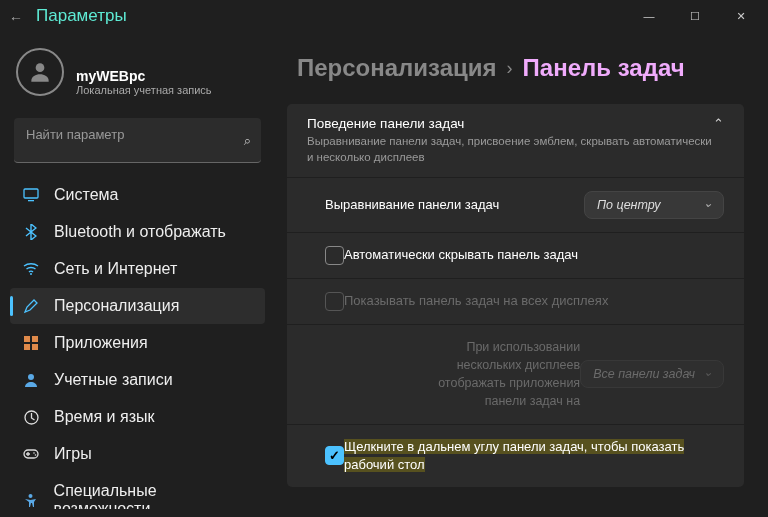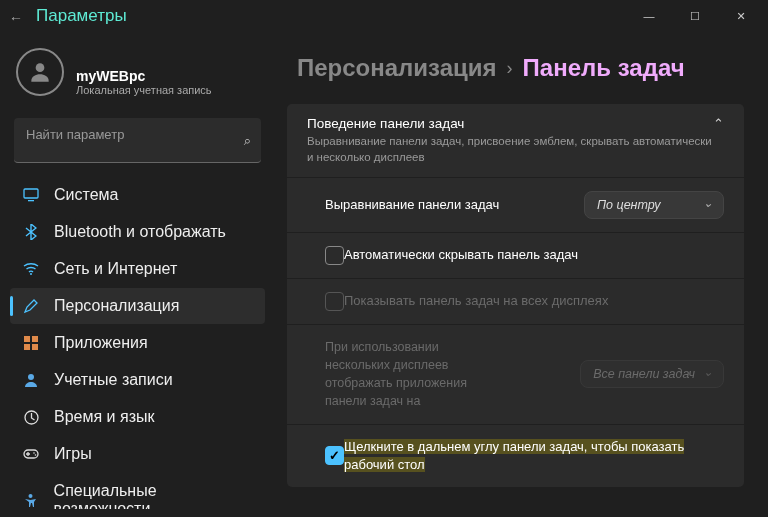--- a/index.html
+++ b/index.html
@@ -41,21 +41,21 @@
 .setting-label { flex: 1; line-height: 1.4; }
 .dropdown { background: #383838; border: 1px solid #444; border-radius: 8px; padding: 6px 28px 6px 12px; font-size: 12.5px; color: #ddd; position: relative; min-width: 140px; font-style: italic; }
 .dropdown.disabled { background: #2f2f2f; color: #6a6a6a; border-color: #383838; }
 .dropdown::after { content: "⌄"; position: absolute; right: 10px; top: 4px; font-size: 12px; color: #aaa; }
 .dropdown.disabled::after { color: #555; }
 .checkbox { width: 19px; height: 19px; border: 1.5px solid #888; border-radius: 4px; flex-shrink: 0; display: flex; align-items: center; justify-content: center; }
 .checkbox.checked { background: #4cc2ff; border-color: #4cc2ff; }
 .checkbox.checked::after { content: "✓"; color: #000; font-size: 13px; font-weight: bold; }
 .checkbox.disabled { border-color: #555; }
 .highlight { background: rgba(200,180,0,0.28); }
-.multi-label { display: flex; flex-direction: column; line-height: 1.45; font-size: 12.5px; }
+.multi-label { display: flex; flex-direction: column; line-height: 1.45; font-size: 12.5px; align-items: flex-end; }
 </style>
 </head>
 <body>
 
 <div class="titlebar">
   <div class="titlebar-back">←</div>
   <div class="titlebar-title">Параметры</div>
   <div class="window-controls">
     <div class="window-btn">—</div>
     <div class="window-btn">☐</div>

